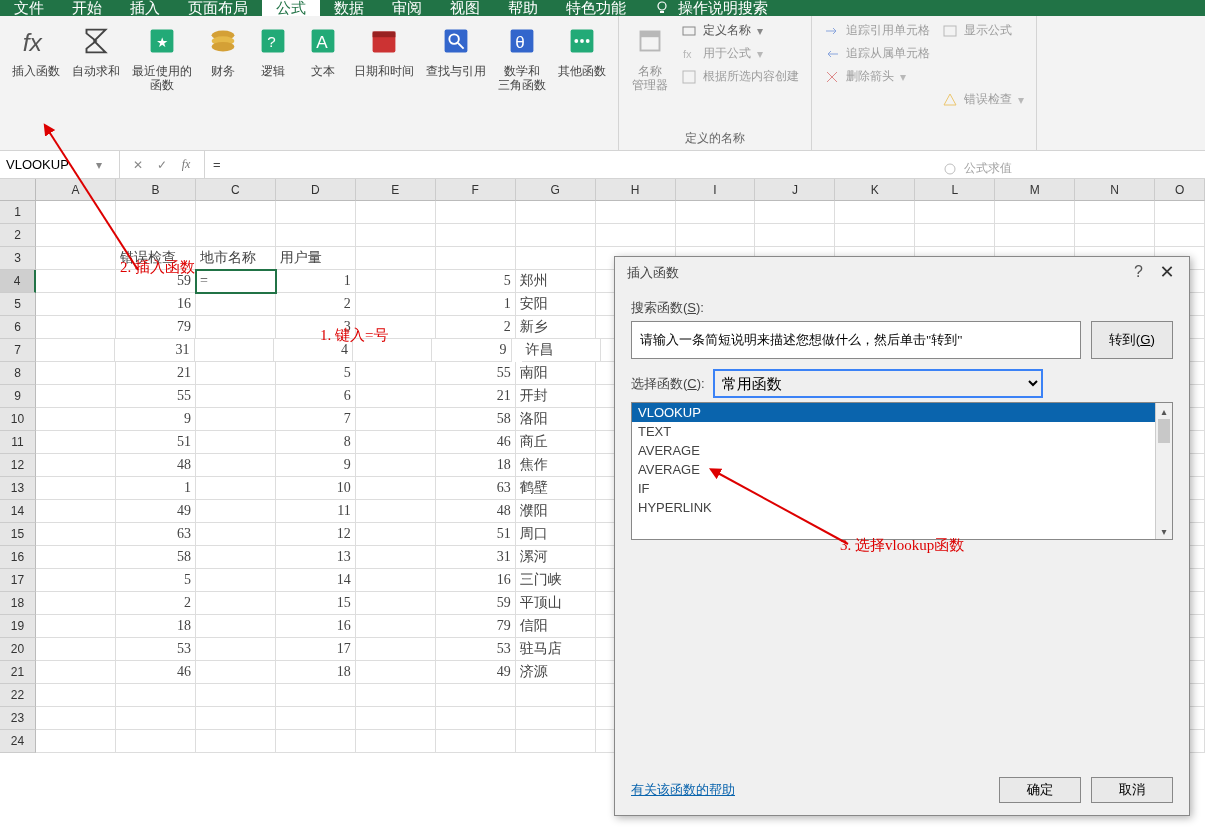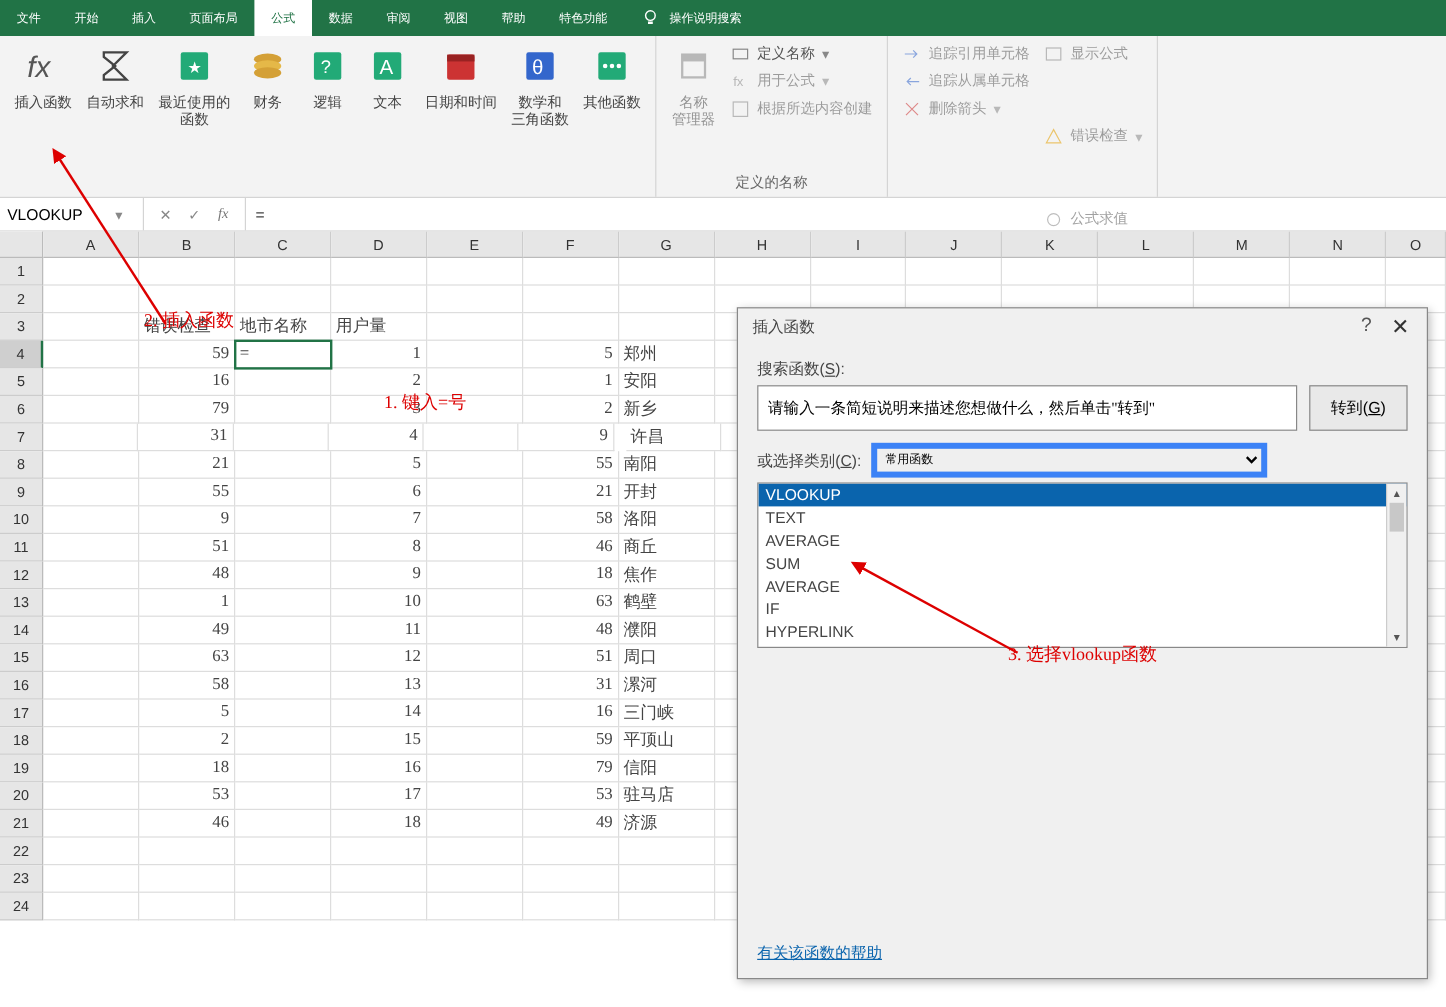--- a/index.html
+++ b/index.html
@@ -1,17 +1,17 @@
 <!DOCTYPE html>
 <html><head>
 <meta charset="utf-8">
 <style>
 *{box-sizing:border-box;margin:0;padding:0;font-family:"Microsoft YaHei","SimSun",sans-serif;}
 body{background:#fff;font-size:12px;color:#444;width:1205px;height:839px;position:relative;overflow:hidden;}
-.tabs{display:flex;background:#217346;color:#fff;height:30px;align-items:stretch;font-size:10px;}
+.tabs{display:flex;background:#217346;color:#fff;height:16px;align-items:stretch;font-size:15px;}
 .tab{padding:0 14px;display:flex;align-items:center;cursor:pointer;}
 .tab.active{background:#fff;color:#217346;}
 .lightbulb{display:flex;align-items:center;padding:0 14px;gap:8px;}
 .lightbulb svg{width:16px;height:16px;}
 .ribbon{display:flex;background:#f3f3f3;border-bottom:1px solid #d4d4d4;height:135px;}
 .rgroup{border-right:1px solid #d4d4d4;padding:2px 6px 2px 6px;display:flex;flex-direction:column;}
 .rgroup-buttons{display:flex;flex:1;}
 .rgroup-label{text-align:center;font-size:12px;color:#666;padding:2px 0;height:20px;}
 .bigbtn{display:flex;flex-direction:column;align-items:center;justify-content:flex-start;padding:4px 6px;cursor:pointer;min-width:50px;gap:4px;}
 .bigbtn .icon{width:38px;height:38px;display:flex;align-items:center;justify-content:center;}
@@ -41,21 +41,21 @@
 .dialog{position:absolute;left:614px;top:256px;width:576px;height:560px;background:#f0f0f0;border:1px solid #888;box-shadow:2px 2px 8px rgba(0,0,0,.3);font-size:13px;z-index:50;}
 .dlg-title{height:32px;display:flex;align-items:center;padding:0 12px;font-size:13px;position:relative;}
 .dlg-title .help{position:absolute;right:46px;top:6px;font-size:16px;color:#555;cursor:pointer;}
 .dlg-title .close{position:absolute;right:10px;top:4px;font-size:18px;color:#333;cursor:pointer;width:24px;text-align:center;}
 .dlg-body{padding:4px 16px 10px 16px;}
 .dlg-lbl{margin:6px 0 4px;}
 .searchrow{display:flex;gap:10px;align-items:stretch;}
 .searchrow input{flex:1;border:1px solid #888;padding:10px 8px;font-size:13px;font-family:"SimSun";}
 .gobtn{width:82px;border:1px solid #888;background:#e9e9e9;cursor:pointer;}
 .catrow{display:flex;align-items:center;gap:8px;margin-top:10px;}
-.catrow select{flex:1;max-width:330px;border:5px solid #3b82f6;padding:3px;font-size:10px;}
+.catrow select{flex:1;max-width:330px;border:2px solid #3b82f6;padding:3px;font-size:15px;}
 .fnlist{border:1px solid #888;background:#fff;height:138px;margin-top:4px;overflow:hidden;position:relative;}
 .fnlist .item{padding:2px 6px;font-size:13px;font-family:"Segoe UI",sans-serif;}
 .fnlist .item.sel{background:#0a64ad;color:#fff;}
 .fnlist .scroll{position:absolute;right:0;top:0;bottom:0;width:17px;background:#f0f0f0;border-left:1px solid #ccc;}
 .fnlist .scroll .thumb{background:#c8c8c8;margin:16px 2px 0;height:24px;}
 .fnlist .scroll .arr{position:absolute;left:0;right:0;height:16px;display:flex;align-items:center;justify-content:center;color:#555;font-size:10px;}
 .desc{margin-top:10px;font-size:13px;line-height:20px;font-family:"SimSun";}
 .dlg-foot{position:absolute;bottom:12px;left:16px;right:16px;display:flex;align-items:center;}
 .dlg-foot a{color:#0a64ad;text-decoration:underline;cursor:pointer;}
 .dlg-foot .btns{margin-left:auto;display:flex;gap:10px;}
@@ -150,20 +150,30 @@
               <rect x="8" y="10" width="24" height="22" fill="#c33" rx="2"></rect>
               <rect x="8" y="10" width="24" height="6" fill="#922"></rect>
             </svg>
           </div>
         <div class="lbl">日期和时间</div>
       </div>
       <div class="bigbtn">
         <div class="icon">
             <svg viewBox="0 0 40 40">
               <rect x="8" y="8" width="24" height="24" fill="#36c" rx="2"></rect>
+              <circle cx="18" cy="18" r="5" fill="none" stroke="#fff" stroke-width="2"></circle>
+              <path d="M22 22l6 6" stroke="#fff" stroke-width="2"></path>
+            </svg>
+          </div>
+        <div class="lbl">查找与引用</div>
+      </div>
+      <div class="bigbtn">
+        <div class="icon">
+            <svg viewBox="0 0 40 40">
+              <rect x="8" y="8" width="24" height="24" fill="#36c" rx="2"></rect>
               <text x="13" y="27" fill="#fff" font-size="18">θ</text>
             </svg>
           </div>
         <div class="lbl" style="white-space:pre-line;">数学和
 三角函数</div>
       </div>
       <div class="bigbtn">
         <div class="icon">
             <svg viewBox="0 0 40 40">
               <rect x="8" y="8" width="24" height="24" fill="#2a7" rx="2"></rect>
@@ -744,40 +754,43 @@
     <span class="help">?</span>
     <span class="close">✕</span>
   </div>
   <div class="dlg-body">
     <div class="dlg-lbl"><span>搜索函数(</span><span class="u">S</span><span>):</span></div>
     <div class="searchrow">
       <input value="请输入一条简短说明来描述您想做什么，然后单击&quot;转到&quot;" style="">
       <button class="gobtn"><span>转到(</span><span class="u">G</span><span>)</span></button>
     </div>
     <div class="catrow">
-      <span><span>或选择类别(</span><span class="u">C</span><span>):</span></span>
+      <span><span>选择函数(</span><span class="u">C</span><span>):</span></span>
       <select><option>常用函数</option></select>
     </div>
     <div class="fnlist">
       <div class="item sel">VLOOKUP</div>
       <div class="item">TEXT</div>
       <div class="item">AVERAGE</div>
-      <div class="item">SUM</div>
       <div class="item">AVERAGE</div>
       <div class="item">IF</div>
       <div class="item">HYPERLINK</div>
       <div class="scroll">
         <div class="arr" style="top:0;">▴</div>
         <div class="thumb"></div>
         <div class="arr" style="bottom:0;">▾</div>
       </div>
     </div>
   </div>
   <div class="dlg-foot">
     <a>有关该函数的帮助</a>
+    <div class="btns">
+      <button>确定</button>
+      <button>取消</button>
+    </div>
   </div>
 </div>
 
 <svg class="arrow-svg" style="left:38px;top:120px;" width="120" height="160">
   <defs>
       <marker id="ah1" markerWidth="10" markerHeight="10" refX="2" refY="3" orient="auto">
         <path d="M0,0 L6,3 L0,6 z" fill="#d00"></path>
       </marker>
     </defs>
   <line x1="100" y1="150" x2="10" y2="10" stroke="#d00" stroke-width="2" marker-end="url(#ah1)"></line>

